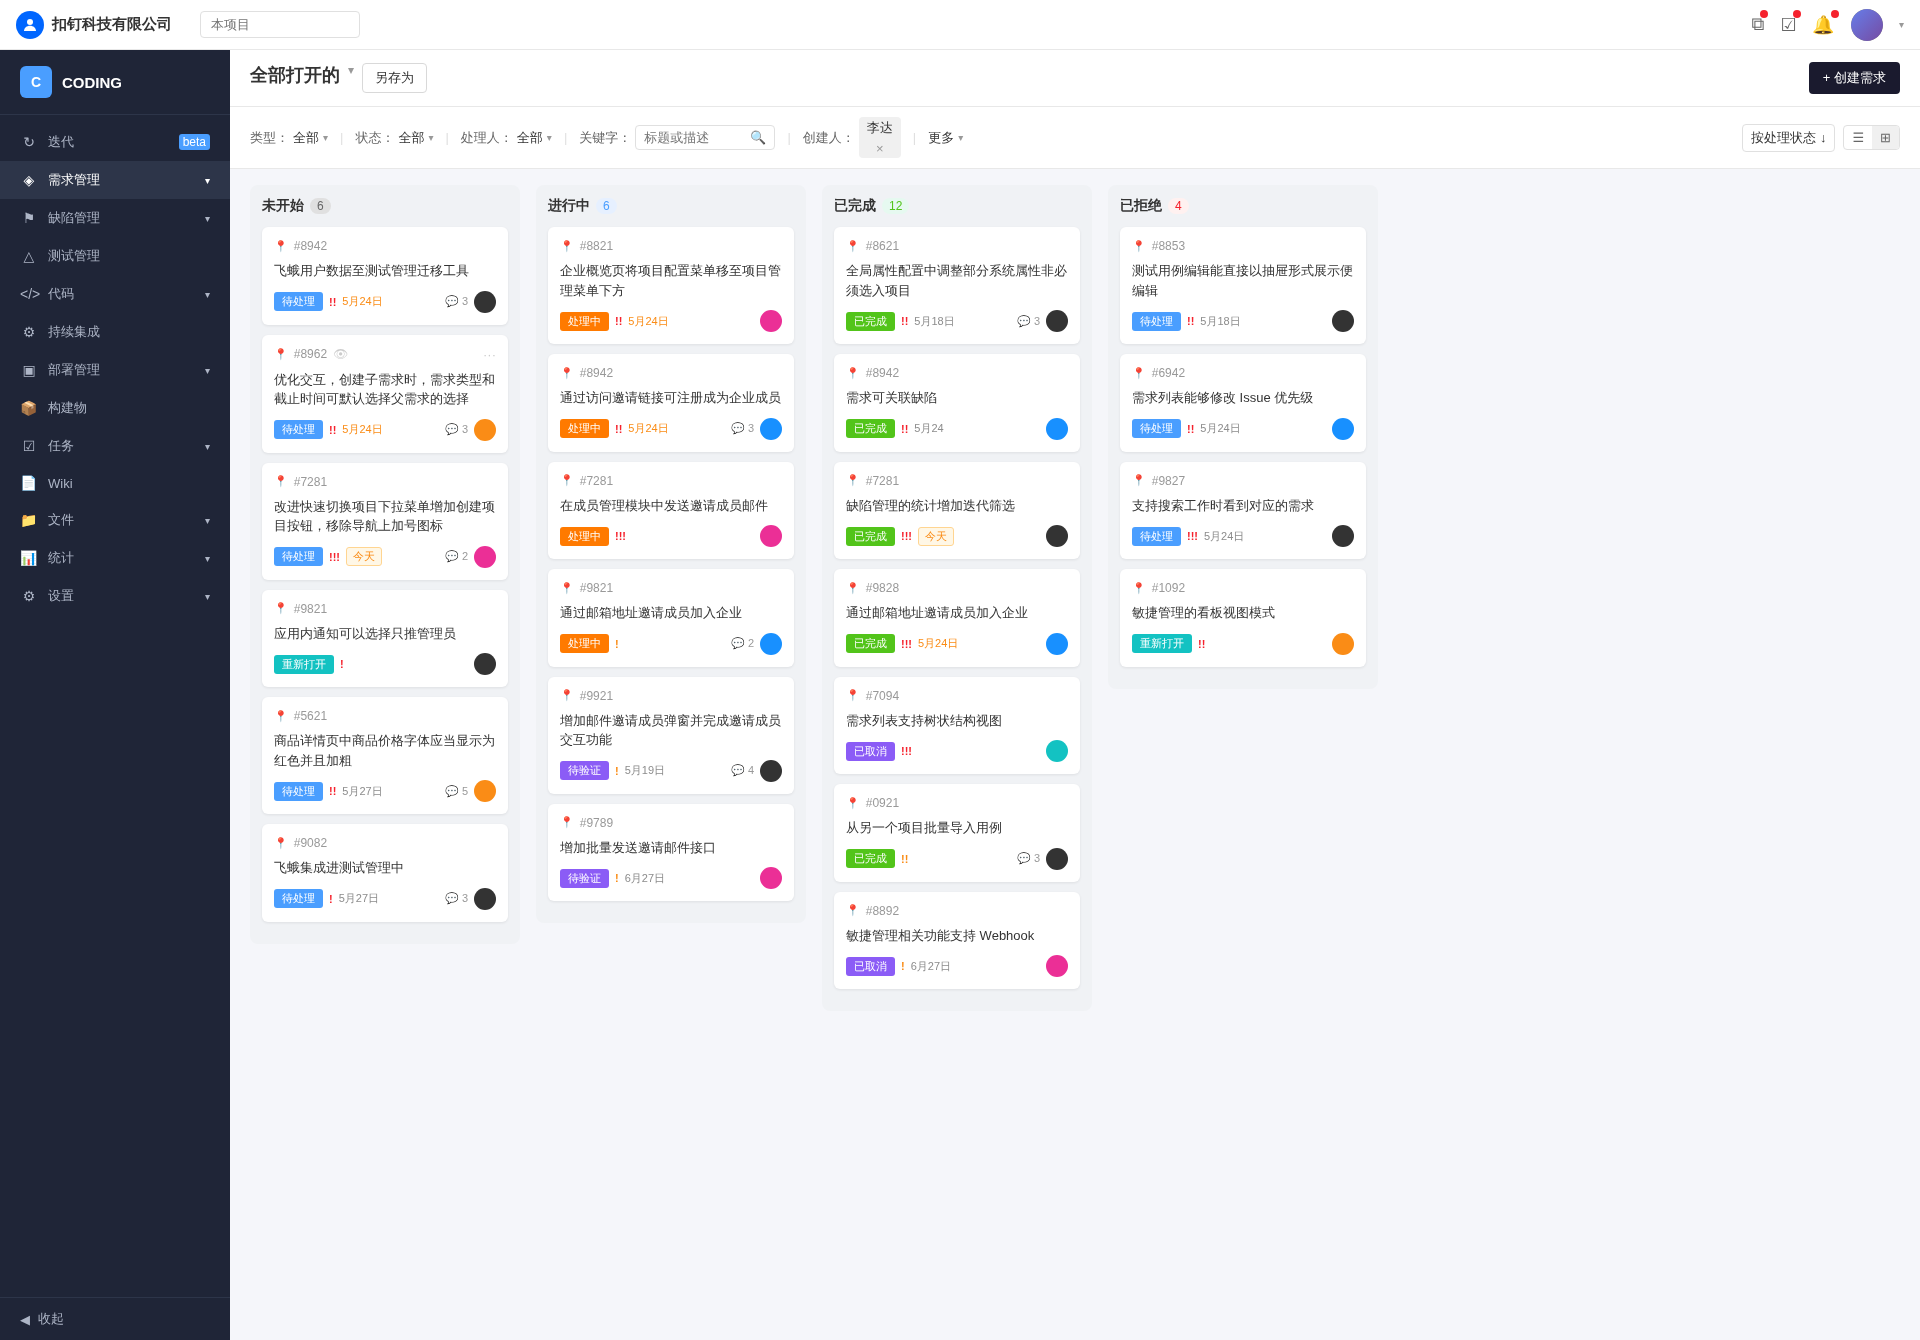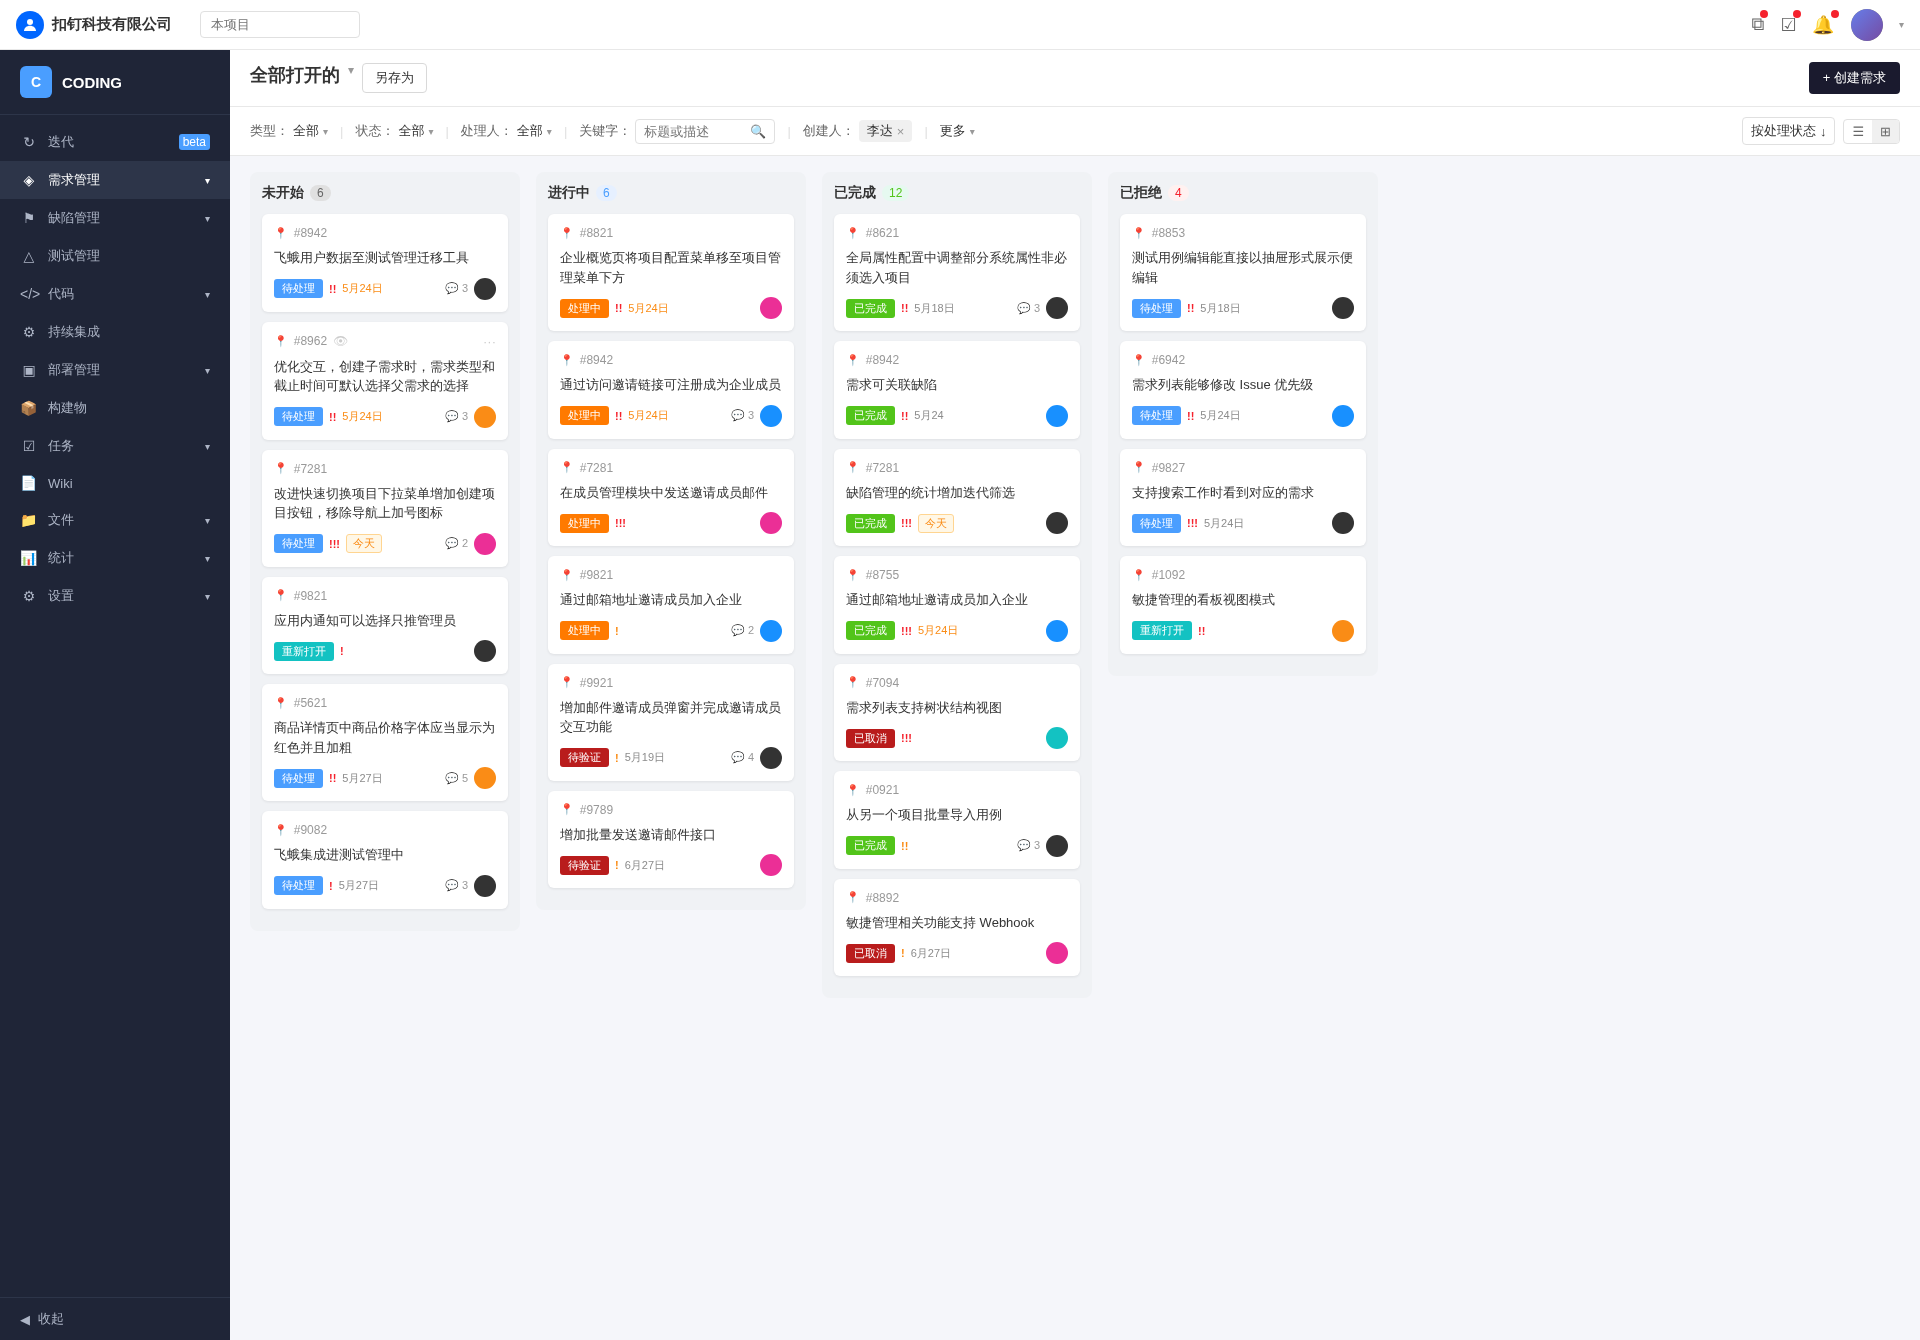--- a/index.html
+++ b/index.html
@@ -106,20 +106,21 @@
     .filter-arrow { color: #999; font-size: 10px; }
     .filter-search {
       display: flex; align-items: center; border: 1px solid #e0e0e0; border-radius: 4px;
       padding: 4px 8px; gap: 6px; background: #fff;
     }
     .filter-search input { border: none; outline: none; font-size: 13px; color: #999; width: 100px; }
     .filter-creator { display: flex; align-items: center; gap: 4px; }
     .creator-tag {
       background: #f0f0f0; border-radius: 4px; padding: 2px 8px; display: flex; align-items: center; gap: 4px;
       font-size: 13px;
+      flex-direction: column;
     }
     .creator-close { cursor: pointer; color: #999; }
     .filters-right { margin-left: auto; display: flex; align-items: center; gap: 8px; }
     .sort-btn {
       display: flex; align-items: center; gap: 4px; font-size: 13px; cursor: pointer; color: #333;
       border: 1px solid #e0e0e0; padding: 4px 8px; border-radius: 4px;
     }
     .view-toggle { display: flex; align-items: center; border: 1px solid #e0e0e0; border-radius: 4px; overflow: hidden; }
     .view-btn { padding: 4px 8px; cursor: pointer; color: #666; font-size: 13px; }
     .view-btn.active { background: #f0f0f0; }
@@ -152,21 +153,21 @@
     .card-id { color: #999; font-size: 12px; }
     .card-actions { margin-left: auto; display: flex; gap: 6px; color: #ccc; font-size: 13px; }
     .card-title { font-size: 13px; color: #333; line-height: 1.5; margin-bottom: 10px; }
     .card-footer { display: flex; align-items: center; gap: 6px; flex-wrap: wrap; }
     .tag {
       border-radius: 3px; padding: 2px 8px; font-size: 11px; font-weight: 500;
     }
     .tag-blue { background: #4a9eff; color: white; }
     .tag-orange { background: #ff7a00; color: white; }
     .tag-green { background: #52c41a; color: white; }
-    .tag-gray { background: #b91c1c; color: white; }
+    .tag-gray { background: #8b5cf6; color: white; }
     .tag-cyan { background: #13c2c2; color: white; }
     .priority { font-size: 11px; color: #f5222d; font-weight: 700; }
     .priority.orange { color: #fa8c16; }
     .priority.red { color: #f5222d; }
     .date { font-size: 11px; color: #fa8c16; }
     .date.today { background: #fff7e6; border: 1px solid #ffd591; border-radius: 3px; padding: 1px 6px; color: #fa8c16; }
     .date.normal { color: #8c8c8c; }
     .comment-count { font-size: 11px; color: #999; display: flex; align-items: center; gap: 3px; margin-left: auto; }
     .avatar-sm {
       width: 22px; height: 22px; border-radius: 50%; flex-shrink: 0;
@@ -625,21 +626,21 @@
         <span class="tag tag-green">已完成</span>
                 <span class="priority red">!!!</span>
                 <span class="date today">今天</span>
                 <span style="flex:1"></span>
                 <div class="avatar-sm dark"></div>
       </div>
     </div>
             <div class="card">
       <div class="card-header">
         <span style="color:#4a9eff;font-size:11px;">📍</span>
-        <span class="card-id">#8755</span>
+        <span class="card-id">#9828</span>
 
         <div class="card-actions"></div>
       </div>
       <div class="card-title">通过邮箱地址邀请成员加入企业</div>
       <div class="card-footer">
         <span class="tag tag-green">已完成</span>
                 <span class="priority red">!!!</span>
                 <span class="date">5月24日</span>
                 <span style="flex:1"></span>
                 <div class="avatar-sm blue"></div>

